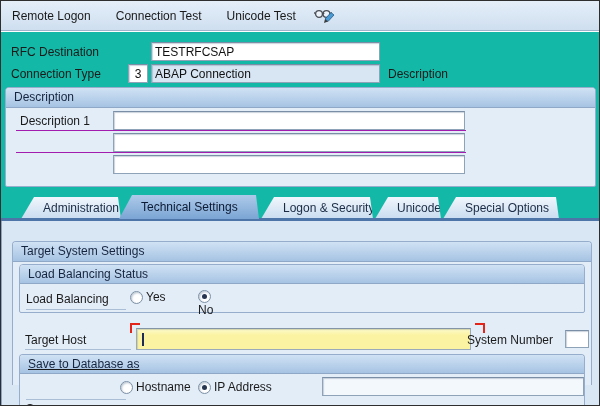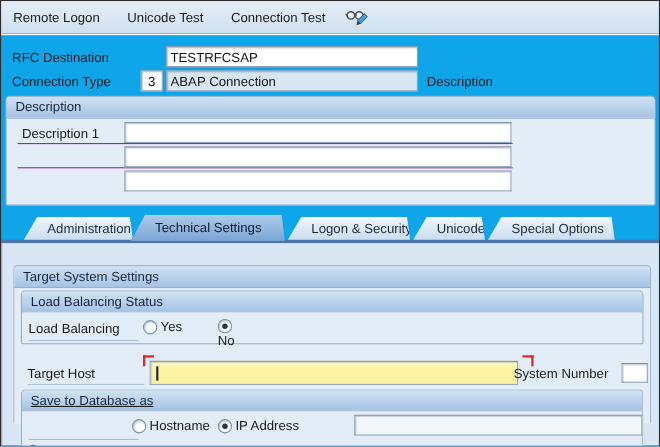--- a/index.html
+++ b/index.html
@@ -1,21 +1,21 @@
 <!DOCTYPE html>
 <html><head>
 <meta charset="utf-8">
 <style>
   * { margin:0; padding:0; box-sizing:border-box; }
   html,body { width:600px; height:406px; }
   body { font-family:"Liberation Sans", sans-serif; font-size:12px; color:#1a1a1a; }
 
   .screen {
     position:relative; width:600px; height:406px;
-    background:#0ea5e9; border:1px solid #2e2e2e; overflow:hidden;
+    background:#14b8a6; border:1px solid #2e2e2e; overflow:hidden;
   }
 
   
   .toolbar {
     position:absolute; left:0; top:0; width:100%; height:29px;
     background:linear-gradient(#e4eef9,#cfdfef);
     display:flex; align-items:center;
   }
   .tb-item { padding:4px 6px; cursor:default; white-space:nowrap; }
   .tb-item.b1 { margin-left:5px; }
@@ -103,22 +103,22 @@
 
   .desc-row { position:absolute; left:10px; width:450px; height:22px; border-bottom:1px solid #a21caf; }
 </style>
 </head>
 <body>
 
 <div class="screen">
 
   <div class="toolbar">
     <div class="tb-item b1">Remote Logon</div>
+    <div class="tb-item b2">Connection Test</div>
     <div class="tb-item b3">Unicode Test</div>
-    <div class="tb-item b2">Connection Test</div>
     <span class="tb-icon">
       <svg width="22" height="20" viewBox="0 0 22 20">
         <circle cx="5" cy="8" r="3.4" fill="rgba(255,255,255,.5)" stroke="#4a4f55" stroke-width="1.3"></circle>
         <circle cx="12.5" cy="8" r="3.4" fill="rgba(255,255,255,.5)" stroke="#4a4f55" stroke-width="1.3"></circle>
         <path d="M8.4 8 q0.8 -1.6 1.7 0" fill="none" stroke="#4a4f55" stroke-width="1.2"></path>
         <path d="M1.6 8 L0 6.5 M15.9 8 L17.5 6.5" stroke="#4a4f55" stroke-width="1.2"></path>
         <path d="M11 13 L17 6.5 L20 9 L14 15.5 Z" fill="#4a9ad4" stroke="#2a5a86" stroke-width="0.8"></path>
         <path d="M11 13 L14 15.5 L10 17 Z" fill="#3b3b3b"></path>
       </svg>
     </span>

